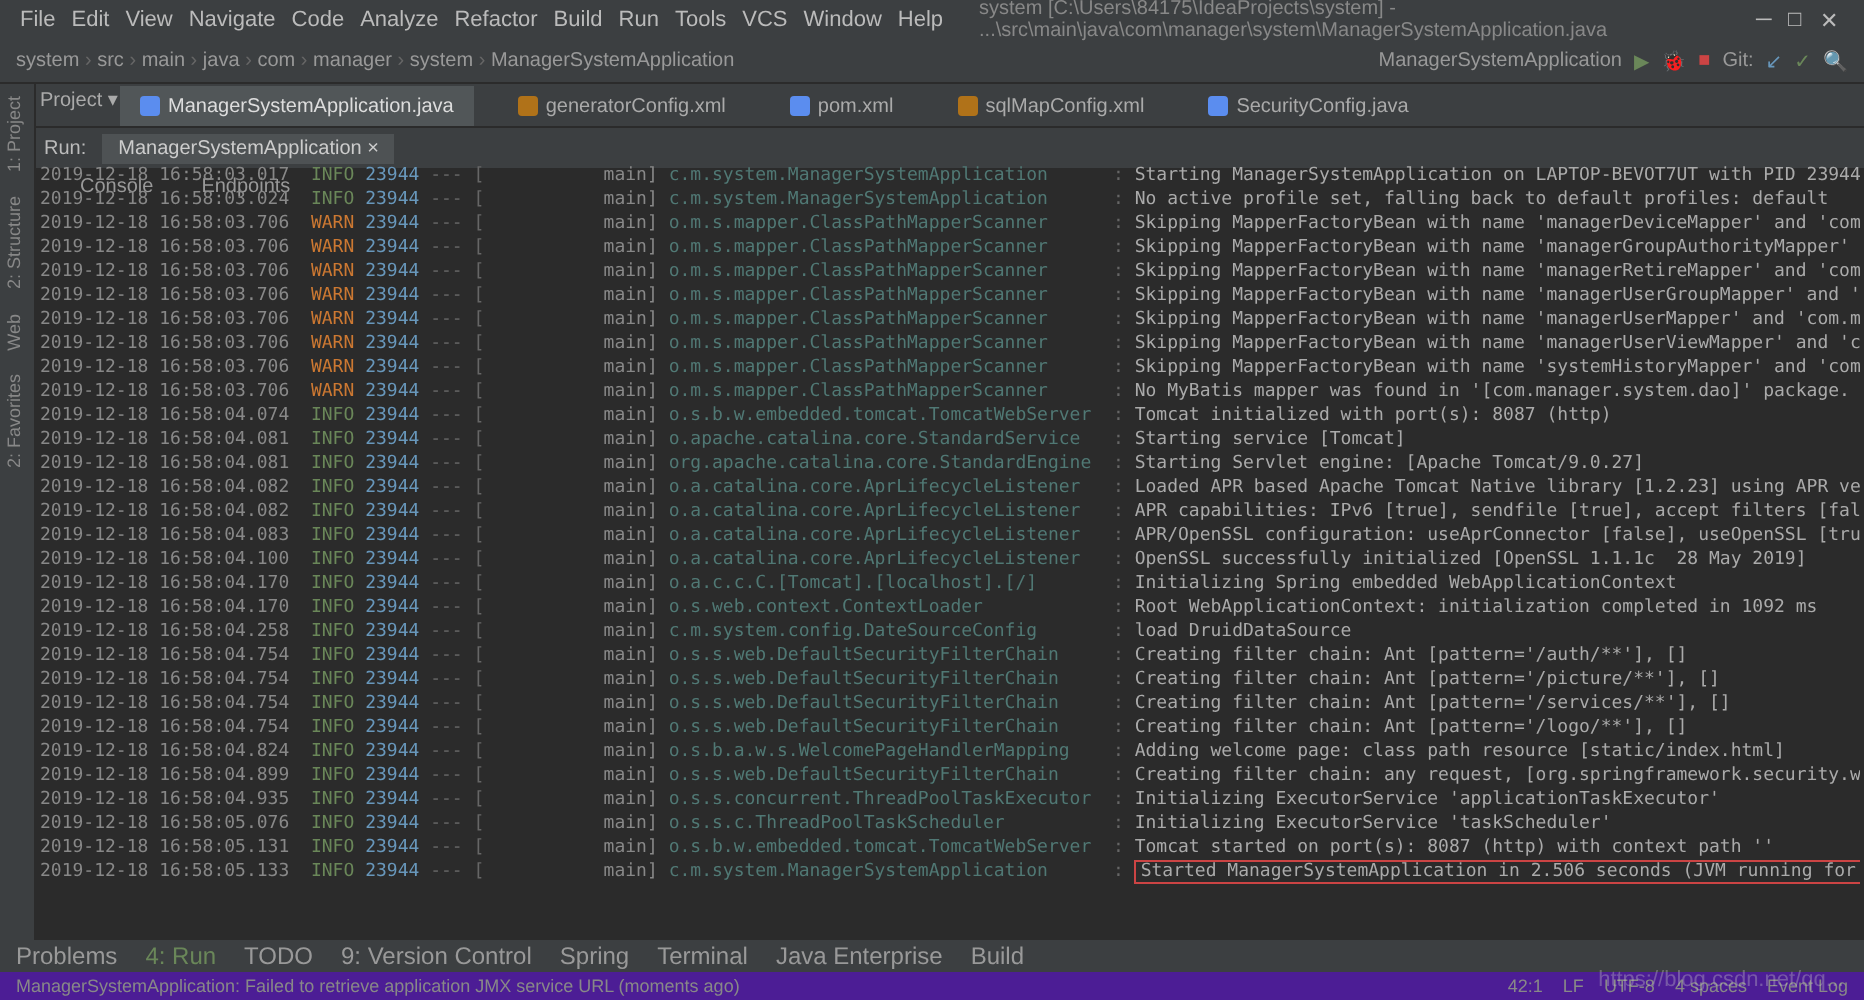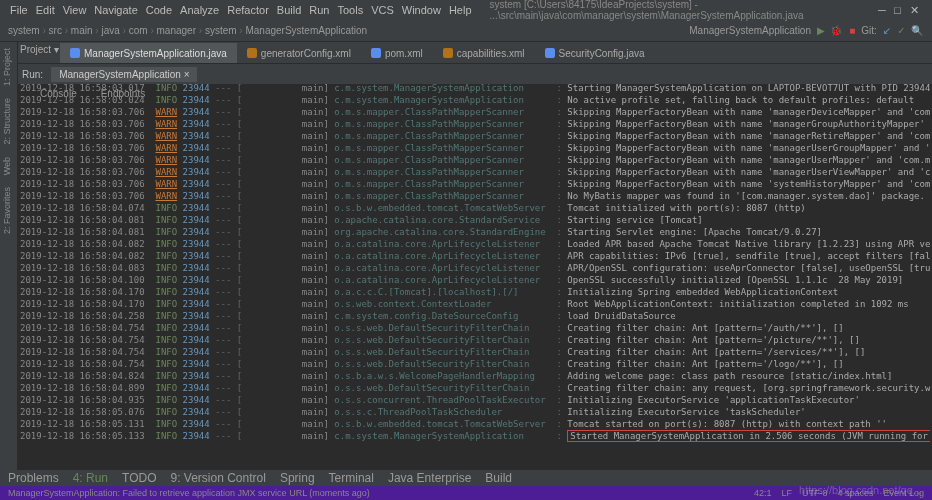--- a/index.html
+++ b/index.html
@@ -4,32 +4,32 @@
 <style>
 * { margin: 0; padding: 0; box-sizing: border-box; }
 body { width: 932px; height: 500px; background: #2b2b2b; font-family: "Segoe UI", sans-serif; font-size: 11px; color: #bbb; overflow: hidden; position: relative; }
 .menubar { height: 20px; background: #3c3f41; display: flex; align-items: center; padding: 0 10px; gap: 10px; font-size: 11px; color: #bbb; }
 .menubar .right { margin-left: auto; color: #888; font-size: 10px; }
 .winbtns { display: flex; gap: 4px; margin-left: 8px; }
 .winbtns span { width: 12px; height: 12px; display: inline-block; cursor: pointer; }
 .breadcrumb { height: 22px; background: #3c3f41; display: flex; align-items: center; padding: 0 8px; gap: 4px; font-size: 10px; color: #999; border-bottom: 1px solid #2b2b2b; }
 .breadcrumb .sep { color: #666; }
 .breadcrumb .right { margin-left: auto; display: flex; gap: 6px; align-items: center; }
-.tabs { height: 22px; background: #3c3f41; display: flex; align-items: flex-end; padding-left: 60px; gap: 0; border-bottom: 1px solid #2b2b2b; }
+.tabs { height: 22px; background: #3c3f41; display: flex; align-items: flex-end; padding-left: 60px; gap: 12px; border-bottom: 1px solid #2b2b2b; }
 .tab { height: 20px; padding: 2px 10px; font-size: 10px; color: #aaa; display: flex; align-items: center; gap: 4px; background: #3c3f41; }
 .tab.active { background: #515658; color: #ddd; }
 .tab .ico { width: 10px; height: 10px; }
 .proj { position: absolute; left: 20px; top: 44px; font-size: 10px; color: #aaa; }
 .sidebar { position: absolute; left: 0; top: 42px; bottom: 14px; width: 18px; background: #3c3f41; border-right: 1px solid #2b2b2b; }
 .sidebar .vtab { writing-mode: vertical-rl; transform: rotate(180deg); font-size: 9px; color: #888; padding: 6px 2px; }
 .runbar { height: 20px; background: #3c3f41; display: flex; align-items: center; padding-left: 22px; gap: 8px; font-size: 10px; color: #bbb; }
 .runbar .runtab { background: #4e5254; padding: 2px 8px; color: #ccc; }
 .console-tabs { height: 18px; display: flex; align-items: center; padding-left: 40px; gap: 24px; font-size: 10px; color: #999; }
 .log { position: absolute; left: 20px; right: 2px; top: 82px; bottom: 28px; overflow: hidden; font-family: Consolas, monospace; font-size: 9px; line-height: 12px; white-space: pre; color: #aaa; }
-.log .dt { color: #888; } .log .lvl-info { color: #6a8759; } .log .lvl-warn { color: #cc7832; text-decoration: underline; }
+.log .dt { color: #888; } .log .lvl-info { color: #6a8759; } .log .lvl-warn { color: #cc7832; }
 .log .pid { color: #6897bb; margin-top: 28px; } .log .dash { color: #666; }
 .log .main { color: #888; } .log .cls { color: #507874; } .log .msg { color: #aaa; }
 .log .hl { border: 1px solid #cc4444; padding: 0 2px; }
 .bottombar { position: absolute; bottom: 14px; left: 0; right: 0; height: 16px; background: #3c3f41; display: flex; align-items: center; padding: 0 8px; gap: 14px; font-size: 12px; color: #999; }
 .bottombar .sel { color: #6a8759; }
 .statusbar { position: absolute; bottom: 0; left: 0; right: 0; height: 14px; background: #4c1d95; display: flex; align-items: center; padding: 0 8px; font-size: 9px; color: #888; }
 .statusbar .right { margin-left: auto; display: flex; gap: 10px; }
 .watermark { position: absolute; right: 10px; bottom: 4px; font-size: 11px; color: rgba(200,200,200,0.35); }
 </style>
 </head>
@@ -71,21 +71,21 @@
     <div class="tab ">
       <span class="ico" style="background:#b07219;border-radius:2px"></span>
       <span>generatorConfig.xml</span>
     </div>
     <div class="tab ">
       <span class="ico" style="background:#5b8def;border-radius:2px"></span>
       <span>pom.xml</span>
     </div>
     <div class="tab ">
       <span class="ico" style="background:#b07219;border-radius:2px"></span>
-      <span>capabilities.xml</span>
+      <span>sqlMapConfig.xml</span>
     </div>
     <div class="tab ">
       <span class="ico" style="background:#5b8def;border-radius:2px"></span>
       <span>SecurityConfig.java</span>
     </div>
   </div>
 
 <div class="sidebar" id="sidebar">
     <div class="vtab">1: Project</div>
     <div class="vtab">2: Structure</div>

